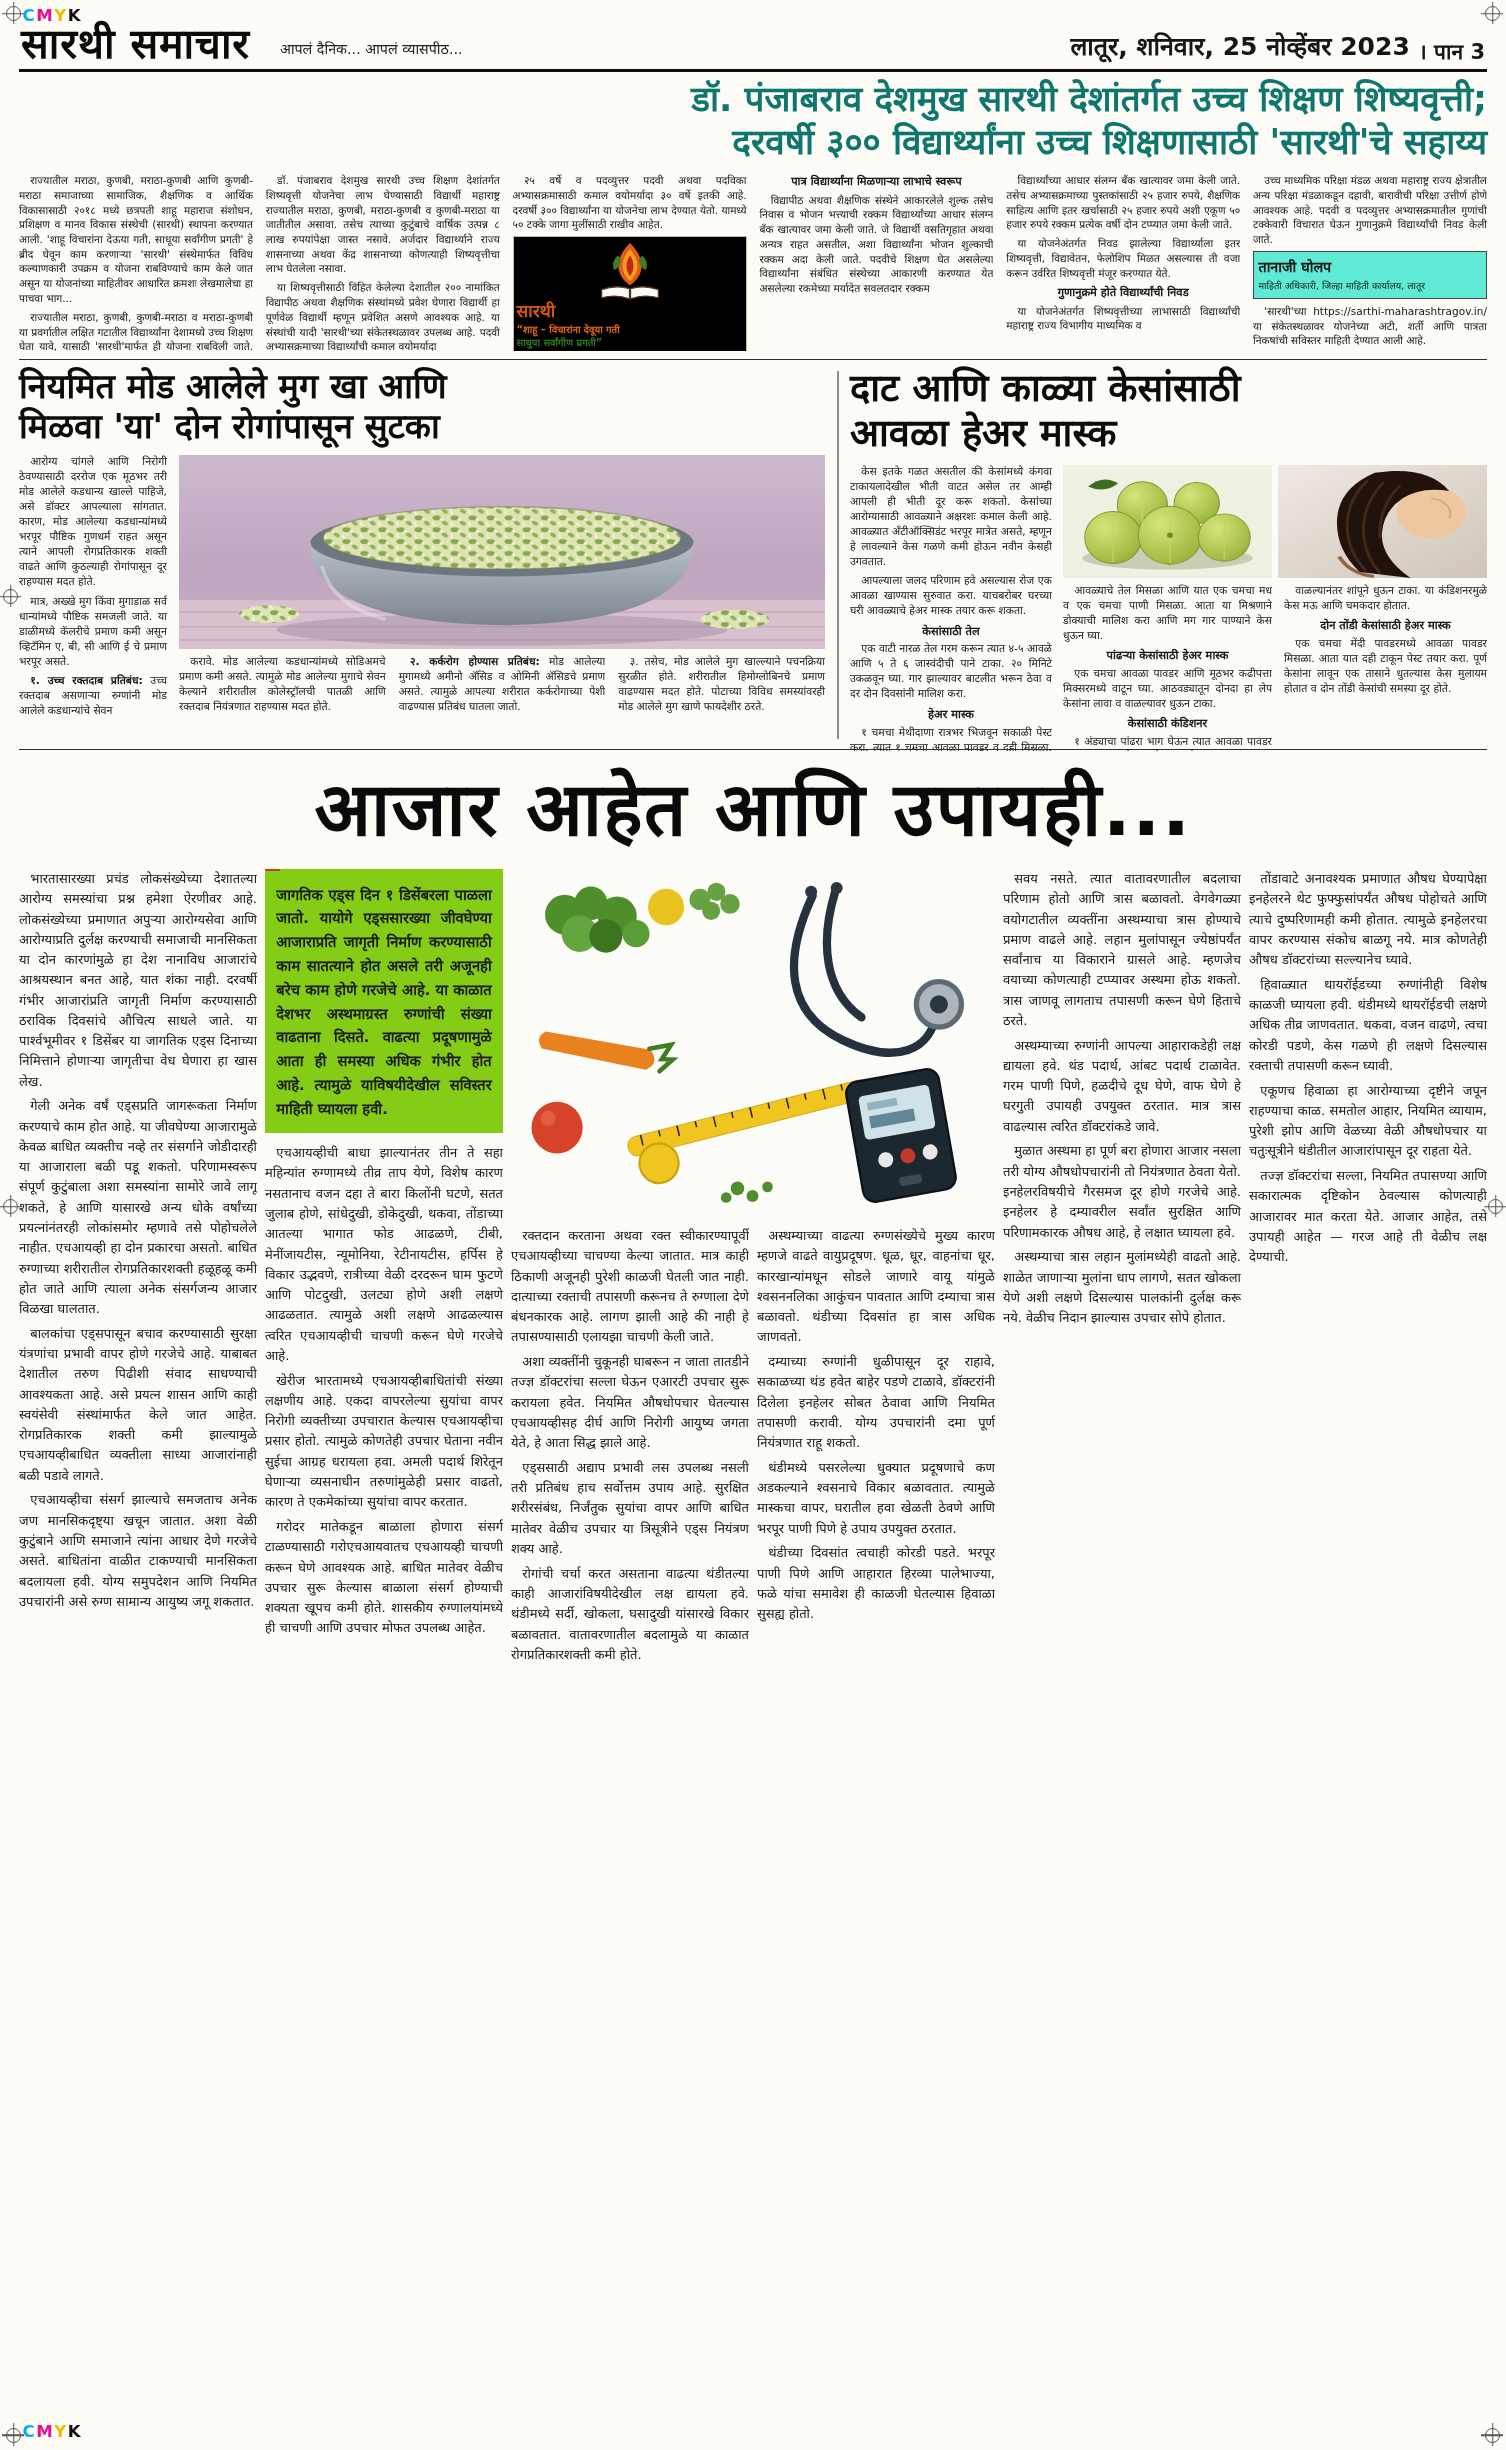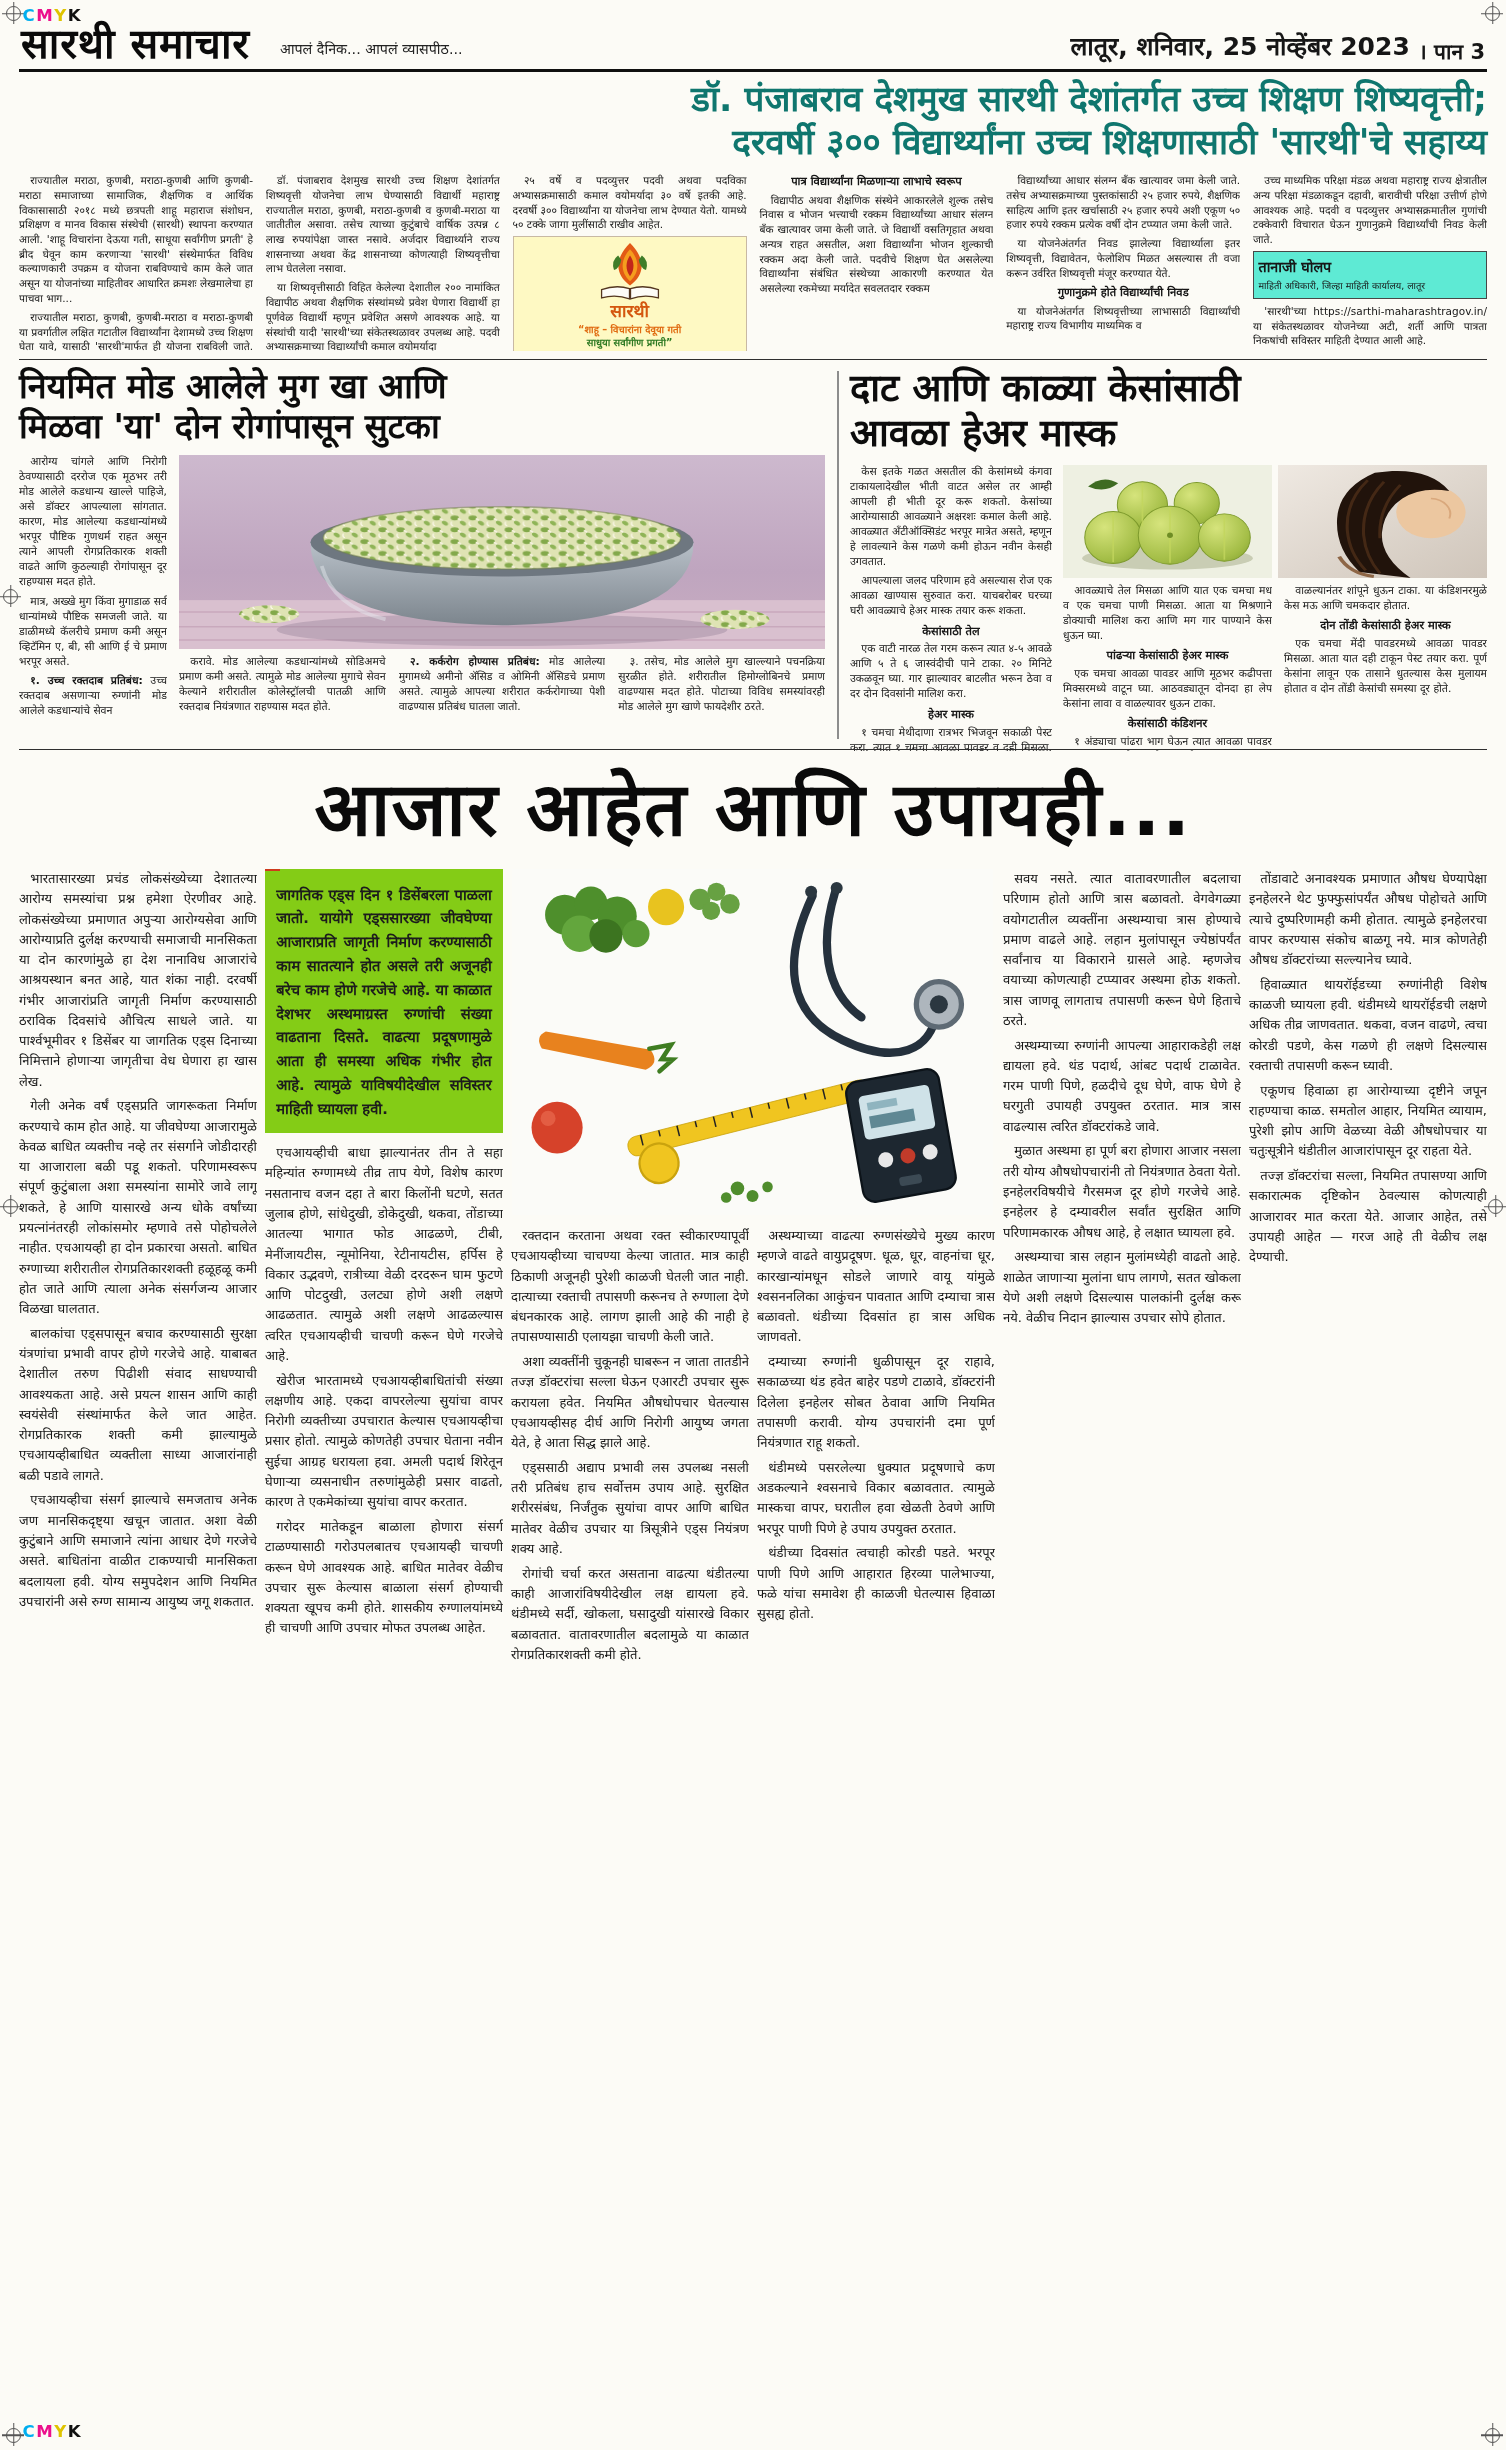--- a/index.html
+++ b/index.html
@@ -28,21 +28,21 @@
   .rule{position:absolute;left:19px;right:19px;border-top:1.5px solid #2f2f2f}
   #rule2{top:359px}#rule3{top:749px}
 
   
   .lead{position:absolute;left:19px;right:19px;top:78px;height:277px}
   .lead h1{text-align:right;font-size:35px;line-height:1.22;font-weight:bold;color:#0f766e}
   .lead-cols{display:flex;gap:12.8px;margin-top:9.8px;height:178px;overflow:hidden;text-align:justify;font-size:10.5px;line-height:1.4}
   .lcol{flex:1;overflow:hidden}
   p.bp{margin:0 0 4.5px;text-indent:11.3px}
   .subhead{font-weight:bold;text-align:center;margin:0.8px 0 3px;font-size:11.3px}
-  .logo-fig{border:0.8px solid #c8b9a4;background:#fef9c3;margin-top:2.3px;padding:3px 3px 4.5px;text-align:center}
+  .logo-fig{border:0.8px solid #c8b9a4;background:#000000;margin-top:2.3px;padding:3px 3px 4.5px;}
   .logo-fig svg{width:78px;height:62px;display:block;margin:0 auto}
   .logo-name{color:#d4570f;font-weight:bold;font-size:17.3px;line-height:1.1}
   .logo-slogan1{color:#e06a10;font-weight:bold;font-size:9.8px;margin-top:2.3px;line-height:1.3}
   .logo-slogan2{color:#2f7a23;font-weight:bold;font-size:9.8px}
   .infobox{border:1.5px solid #474747;background:#5eead4;text-align:left;padding:5.3px 4.5px;margin:3.8px 0 5.3px}
   .infobox-name{font-weight:bold;font-size:14.3px}
   .infobox-role{font-size:9.4px;margin-top:2.3px;line-height:1.35}
 
   
   .mid{position:absolute;left:19px;right:19px;top:366px;height:377px}
@@ -308,21 +308,21 @@
         <p class="bp">बालकांचा एड्सपासून बचाव करण्यासाठी सुरक्षा यंत्रणांचा प्रभावी वापर होणे गरजेचे आहे. याबाबत देशातील तरुण पिढीशी संवाद साधण्याची आवश्यकता आहे. असे प्रयत्न शासन आणि काही स्वयंसेवी संस्थांमार्फत केले जात आहेत. रोगप्रतिकारक शक्ती कमी झाल्यामुळे एचआयव्हीबाधित व्यक्तीला साध्या आजारांनाही बळी पडावे लागते.</p>
         <p class="bp">एचआयव्हीचा संसर्ग झाल्याचे समजताच अनेक जण मानसिकदृष्ट्या खचून जातात. अशा वेळी कुटुंबाने आणि समाजाने त्यांना आधार देणे गरजेचे असते. बाधितांना वाळीत टाकण्याची मानसिकता बदलायला हवी. योग्य समुपदेशन आणि नियमित उपचारांनी असे रुग्ण सामान्य आयुष्य जगू शकतात.</p>
       </div>
       <div class="hcol">
         <div class="health-intro">
           <span class="intro-chip"></span>
           <span>जागतिक एड्स दिन १ डिसेंबरला पाळला जातो. यायोगे एड्ससारख्या जीवघेण्या आजाराप्रति जागृती निर्माण करण्यासाठी काम सातत्याने होत असले तरी अजूनही बरेच काम होणे गरजेचे आहे. या काळात देशभर अस्थमाग्रस्त रुग्णांची संख्या वाढताना दिसते. वाढत्या प्रदूषणामुळे आता ही समस्या अधिक गंभीर होत आहे. त्यामुळे याविषयीदेखील सविस्तर माहिती घ्यायला हवी.</span>
         </div>
         <p class="bp">एचआयव्हीची बाधा झाल्यानंतर तीन ते सहा महिन्यांत रुग्णामध्ये तीव्र ताप येणे, विशेष कारण नसतानाच वजन दहा ते बारा किलोंनी घटणे, सतत जुलाब होणे, सांधेदुखी, डोकेदुखी, थकवा, तोंडाच्या आतल्या भागात फोड आढळणे, टीबी, मेनींजायटीस, न्यूमोनिया, रेटीनायटीस, हर्पिस हे विकार उद्भवणे, रात्रीच्या वेळी दरदरून घाम फुटणे आणि पोटदुखी, उलट्या होणे अशी लक्षणे आढळतात. त्यामुळे अशी लक्षणे आढळल्यास त्वरित एचआयव्हीची चाचणी करून घेणे गरजेचे आहे.</p>
         <p class="bp">खेरीज भारतामध्ये एचआयव्हीबाधितांची संख्या लक्षणीय आहे. एकदा वापरलेल्या सुयांचा वापर निरोगी व्यक्तीच्या उपचारात केल्यास एचआयव्हीचा प्रसार होतो. त्यामुळे कोणतेही उपचार घेताना नवीन सुईचा आग्रह धरायला हवा. अमली पदार्थ शिरेतून घेणाऱ्या व्यसनाधीन तरुणांमुळेही प्रसार वाढतो, कारण ते एकमेकांच्या सुयांचा वापर करतात.</p>
-        <p class="bp">गरोदर मातेकडून बाळाला होणारा संसर्ग टाळण्यासाठी गरोउपलबातच एचआयव्ही चाचणी करून घेणे आवश्यक आहे. बाधित मातेवर वेळीच उपचार सुरू केल्यास बाळाला संसर्ग होण्याची शक्यता खूपच कमी होते. शासकीय रुग्णालयांमध्ये ही चाचणी आणि उपचार मोफत उपलब्ध आहेत.</p>
+        <p class="bp">गरोदर मातेकडून बाळाला होणारा संसर्ग टाळण्यासाठी गरोएचआयवातच एचआयव्ही चाचणी करून घेणे आवश्यक आहे. बाधित मातेवर वेळीच उपचार सुरू केल्यास बाळाला संसर्ग होण्याची शक्यता खूपच कमी होते. शासकीय रुग्णालयांमध्ये ही चाचणी आणि उपचार मोफत उपलब्ध आहेत.</p>
       </div>
       <div class="hcol padded">
         <p class="bp">रक्तदान करताना अथवा रक्त स्वीकारण्यापूर्वी एचआयव्हीच्या चाचण्या केल्या जातात. मात्र काही ठिकाणी अजूनही पुरेशी काळजी घेतली जात नाही. दात्याच्या रक्ताची तपासणी करूनच ते रुग्णाला देणे बंधनकारक आहे. लागण झाली आहे की नाही हे तपासण्यासाठी एलायझा चाचणी केली जाते.</p>
         <p class="bp">अशा व्यक्तींनी चुकूनही घाबरून न जाता तातडीने तज्ज्ञ डॉक्टरांचा सल्ला घेऊन एआरटी उपचार सुरू करायला हवेत. नियमित औषधोपचार घेतल्यास एचआयव्हीसह दीर्घ आणि निरोगी आयुष्य जगता येते, हे आता सिद्ध झाले आहे.</p>
         <p class="bp">एड्ससाठी अद्याप प्रभावी लस उपलब्ध नसली तरी प्रतिबंध हाच सर्वोत्तम उपाय आहे. सुरक्षित शरीरसंबंध, निर्जंतुक सुयांचा वापर आणि बाधित मातेवर वेळीच उपचार या त्रिसूत्रीने एड्स नियंत्रण शक्य आहे.</p>
         <p class="bp">रोगांची चर्चा करत असताना वाढत्या थंडीतल्या काही आजारांविषयीदेखील लक्ष द्यायला हवे. थंडीमध्ये सर्दी, खोकला, घसादुखी यांसारखे विकार बळावतात. वातावरणातील बदलामुळे या काळात रोगप्रतिकारशक्ती कमी होते.</p>
       </div>
       <div class="hcol padded">
         <p class="bp">अस्थम्याच्या वाढत्या रुग्णसंख्येचे मुख्य कारण म्हणजे वाढते वायुप्रदूषण. धूळ, धूर, वाहनांचा धूर, कारखान्यांमधून सोडले जाणारे वायू यांमुळे श्वसननलिका आकुंचन पावतात आणि दम्याचा त्रास बळावतो. थंडीच्या दिवसांत हा त्रास अधिक जाणवतो.</p>
         <p class="bp">दम्याच्या रुग्णांनी धुळीपासून दूर राहावे, सकाळच्या थंड हवेत बाहेर पडणे टाळावे, डॉक्टरांनी दिलेला इनहेलर सोबत ठेवावा आणि नियमित तपासणी करावी. योग्य उपचारांनी दमा पूर्ण नियंत्रणात राहू शकतो.</p>

